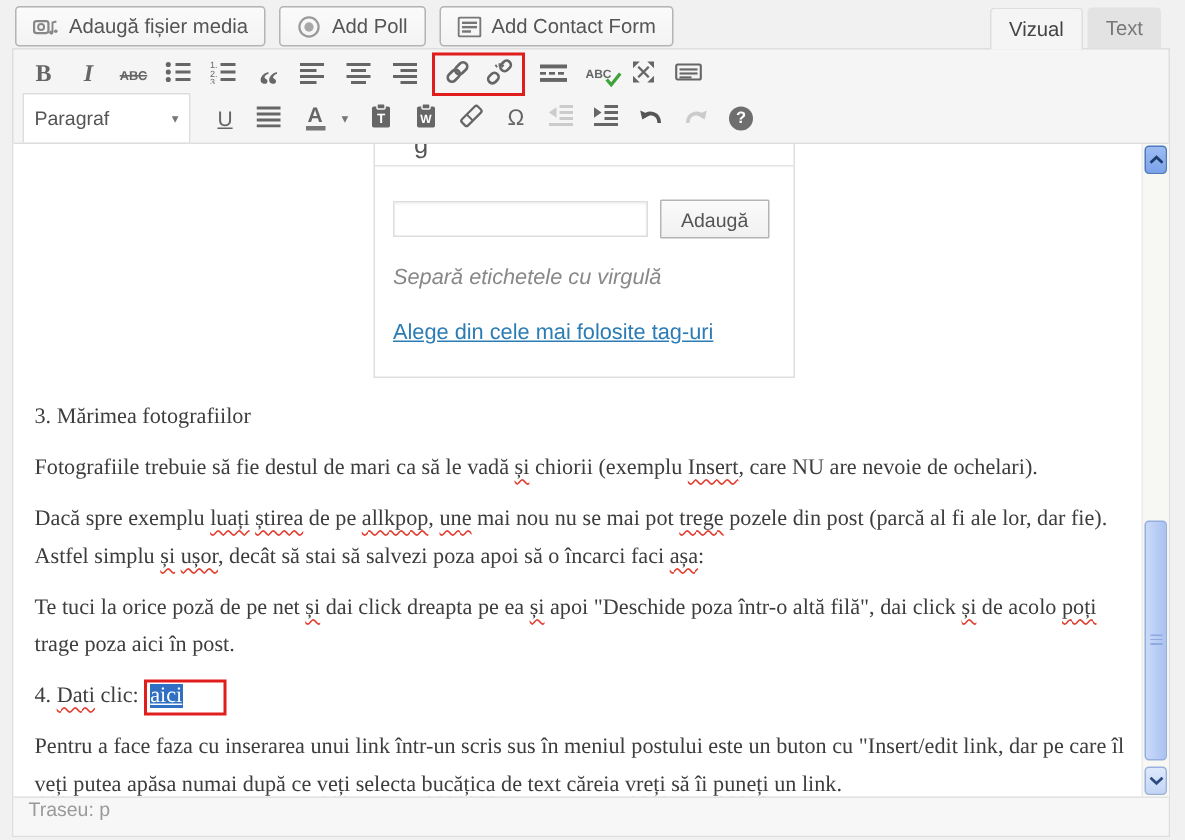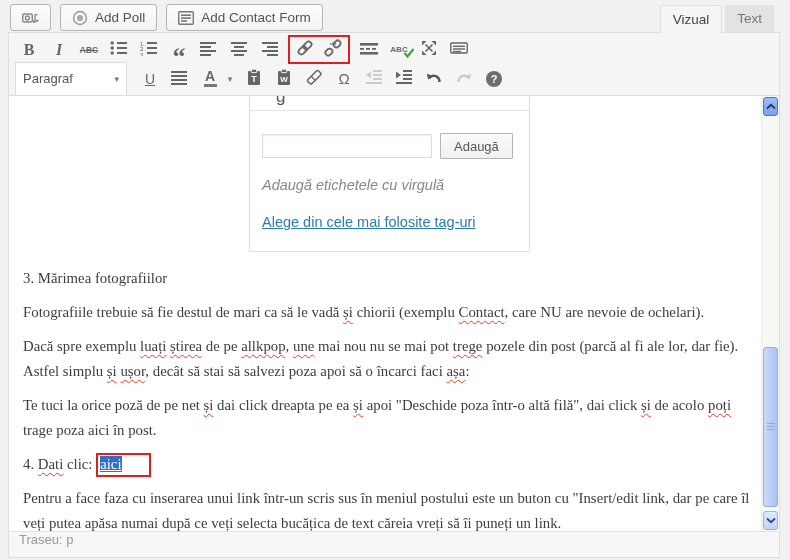--- a/index.html
+++ b/index.html
@@ -93,20 +93,21 @@
   <button class="mbtn">
     <span>
         <svg width="17" height="14" viewBox="0 0 17 14">
           <rect x="0.7" y="3" width="9.6" height="8" rx="1.6" fill="none" stroke="#888" stroke-width="1.5"></rect>
           <circle cx="5.4" cy="7" r="2" fill="none" stroke="#888" stroke-width="1.3"></circle>
           <path d="M13 10.5V4l2.6-.7" stroke="#888" stroke-width="1.3" fill="none"></path>
           <circle cx="12.2" cy="10.7" r="1.4" fill="#888"></circle>
           <circle cx="15.2" cy="9.8" r="1.2" fill="#888"></circle>
         </svg>
       </span>
+    <span>Adaugă fișier media</span>
   </button>
   <button class="mbtn">
     <span>
         <svg width="16" height="16" viewBox="0 0 16 16">
           <circle cx="8" cy="8" r="6.4" fill="none" stroke="#9a9a9a" stroke-width="1.5"></circle>
           <circle cx="8" cy="8" r="3.1" fill="#a8a8a8"></circle>
         </svg>
       </span>
     <span>Add Poll</span>
   </button>
@@ -356,30 +357,30 @@
 
       <div class="widget">
         <div class="w-frag">
           <span>g</span>
         </div>
         <div class="w-body">
           <div class="w-row">
             <input class="w-input" value="" style="">
             <button class="w-add">Adaugă</button>
           </div>
-          <div class="w-hint">Adaugă etichetele cu virgulă</div>
+          <div class="w-hint">Separă etichetele cu virgulă</div>
           <div class="w-link">
             <span>Alege din cele mai folosite tag-uri</span>
           </div>
         </div>
       </div>
 
       <div id="paragraphs">
           <p><span>3. Mărimea fotografiilor</span></p>
-          <p><span>Fotografiile trebuie să fie destul de mari ca să le vadă </span><span class="misspelled">și</span><span> chiorii (exemplu </span><span class="misspelled">Contact</span><span>, care NU are nevoie de ochelari).</span></p>
+          <p><span>Fotografiile trebuie să fie destul de mari ca să le vadă </span><span class="misspelled">și</span><span> chiorii (exemplu </span><span class="misspelled">Insert</span><span>, care NU are nevoie de ochelari).</span></p>
           <p><span>Dacă spre exemplu </span><span class="misspelled">luați</span><span> </span><span class="misspelled">știrea</span><span> de pe </span><span class="misspelled">allkpop</span><span>, </span><span class="misspelled">une</span><span> mai nou nu se mai pot </span><span class="misspelled">trege</span><span> pozele din post (parcă al fi ale lor, dar fie). Astfel simplu </span><span class="misspelled">și</span><span> </span><span class="misspelled">ușor</span><span>, decât să stai să salvezi poza apoi să o încarci faci </span><span class="misspelled">așa</span><span>:</span></p>
           <p><span>Te tuci la orice poză de pe net </span><span class="misspelled">și</span><span> dai click dreapta pe ea </span><span class="misspelled">și</span><span> apoi "Deschide poza într-o altă filă", dai click </span><span class="misspelled">și</span><span> de acolo </span><span class="misspelled">poți</span><span> trage poza aici în post.</span></p>
           <p><span>4. </span><span class="misspelled">Dati</span><span> clic: </span><span class="red-annot"><span class="sel">aici</span></span></p>
           <p><span>Pentru a face faza cu inserarea unui link într-un scris sus în meniul postului este un buton cu "Insert/edit link, dar pe care îl </span><span class="misspelled">veți</span><span> putea apăsa numai după ce </span><span class="misspelled">veți</span><span> selecta </span><span class="misspelled">bucățica</span><span> de text căreia </span><span class="misspelled">vreți</span><span> să îi </span><span class="misspelled">puneți</span><span> un link.</span></p>
         </div>
     </div>
 
     <div class="scrollbar">
       <div class="sb-btn sb-up">
           <svg width="10" height="7" viewBox="0 0 10 7">

